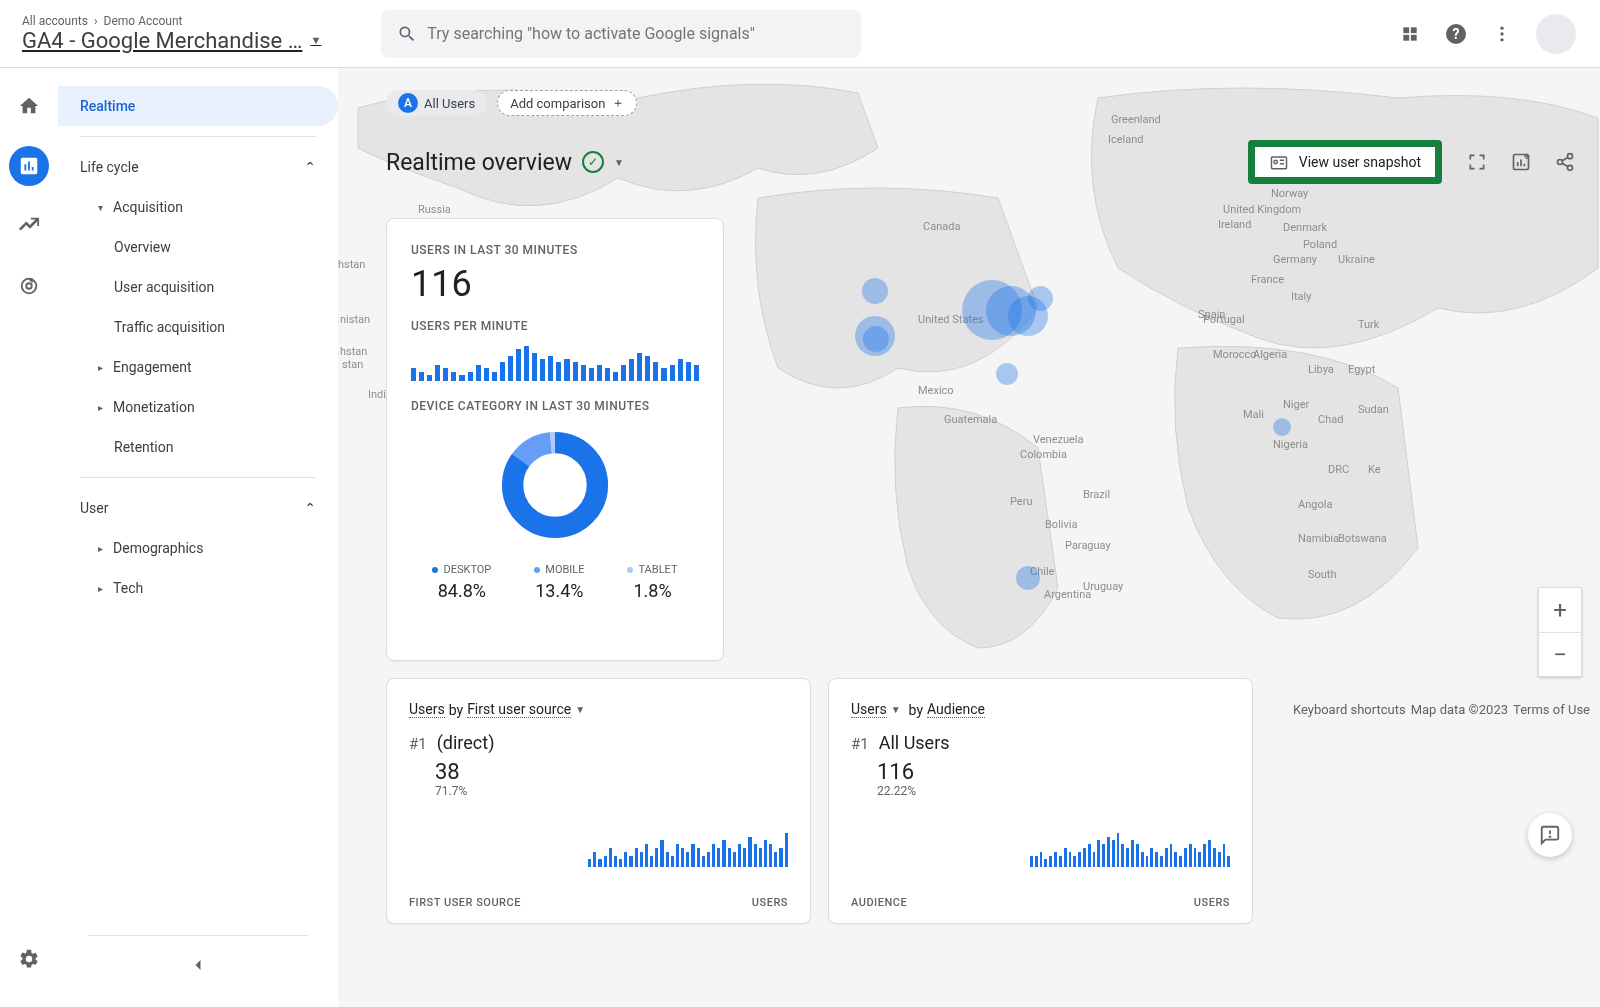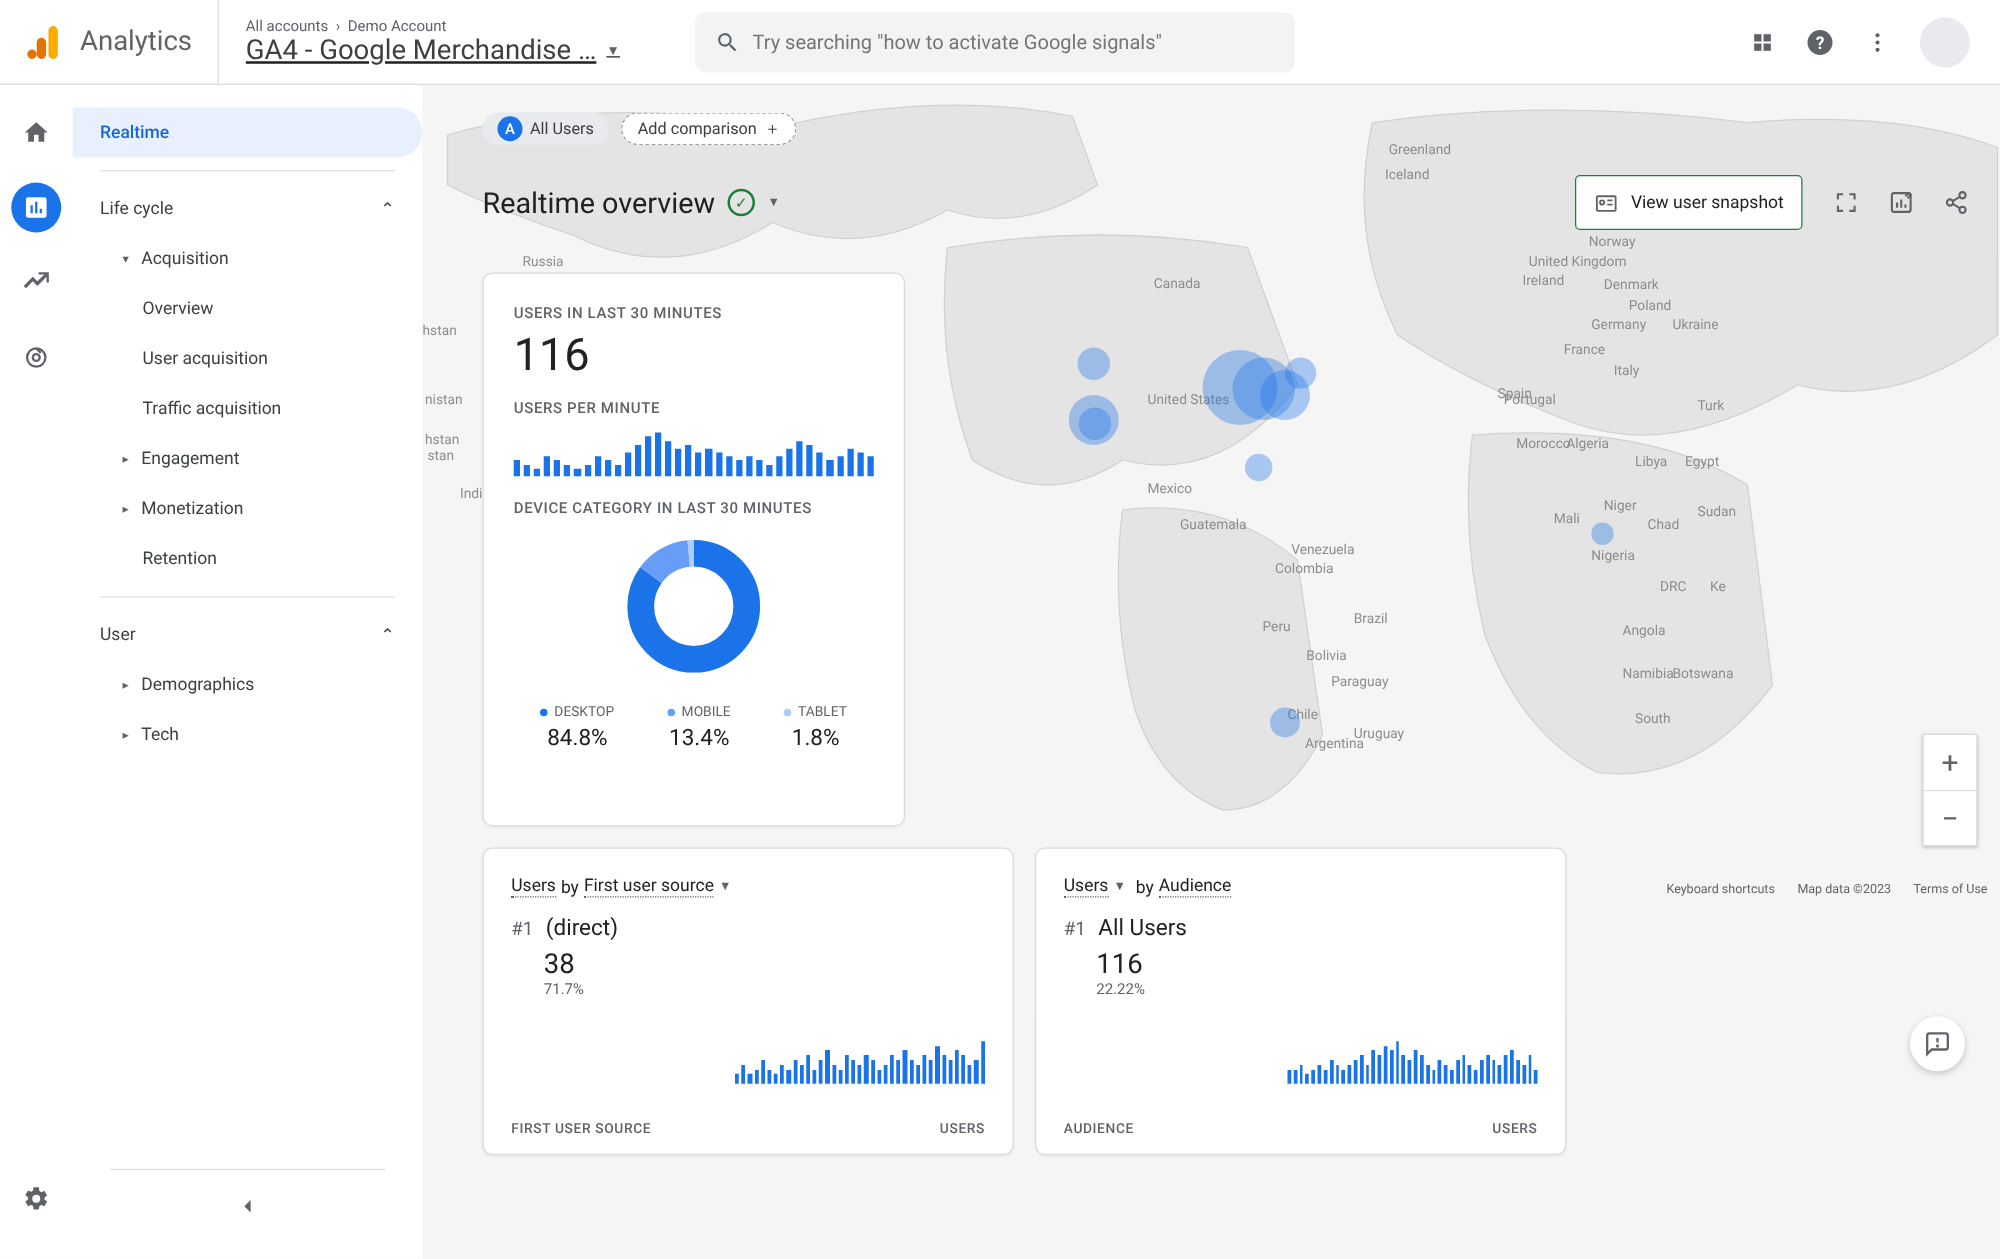--- a/index.html
+++ b/index.html
@@ -52,21 +52,21 @@
 .chip { display: flex; align-items: center; height: 26px; border-radius: 13px; padding: 0 12px; font-size: 13px; gap: 6px; }
 .chip.primary { background: #e8eaed; color: #3c4043; }
 .chip.primary .badge { width: 20px; height: 20px; border-radius: 50%; background: #1a73e8; color: #fff; font-size: 12px; display:flex; align-items:center; justify-content:center; font-weight:500; }
 .chip.add { background: #fff; border: 1px dashed #9aa0a6; color: #3c4043; cursor: pointer; }
 
 
 .title-row { position: absolute; top: 72px; left: 48px; right: 0; display: flex; align-items: center; }
 .page-title { font-size: 23px; color: #202124; }
 .verify { width: 22px; height: 22px; margin-left: 10px; border: 2px solid #188038; border-radius: 50%; display:flex; align-items:center; justify-content:center; color:#188038; font-size:12px; }
 .title-dd { margin-left: 10px; color: #5f6368; font-size: 10px; }
-.view-snap { margin-left: auto; display: flex; align-items: center; gap: 10px; background: #fff; border: 1px solid #15803d; height: 44px; padding: 0 14px; border-radius: 4px; cursor: pointer; font-size: 14px; }
+.view-snap { margin-left: auto; display: flex; align-items: center; gap: 10px; background: #fff; border: 7px solid #15803d; height: 44px; padding: 0 14px; border-radius: 4px; cursor: pointer; font-size: 14px; }
 .title-icons { display: flex; gap: 22px; margin: 0 24px; }
 .ti { width: 22px; height: 22px; color: #5f6368; cursor: pointer; display:flex; align-items:center; justify-content:center; }
 
 
 .card { position: absolute; background: #fff; border: 1px solid #dadce0; border-radius: 8px; box-shadow: 0 1px 2px rgba(0,0,0,0.05); }
 .card1 { top: 150px; left: 48px; width: 338px; height: 443px; padding: 24px; }
 .card-subtitle { font-size: 12px; letter-spacing: 0.5px; color: #5f6368; font-weight: 500; }
 .big-number { font-size: 36px; font-weight: 400; margin: 6px 0 14px; }
 .spark-row { display: flex; align-items: flex-end; height: 38px; gap: 3px; margin: 10px 0 18px; }
 .spark-bar { flex: 1; background: #1a73e8; }
@@ -87,35 +87,27 @@
 .sub-metric .v { font-size: 22px; }
 .sub-metric .p { font-size: 12px; color: #5f6368; }
 .mini-spark { position: absolute; right: 22px; bottom: 56px; width: 200px; height: 38px; display: flex; align-items: flex-end; gap: 2px; }
 .mini-spark .sb { flex: 1; background: #1a73e8; }
 .card-footer { position: absolute; bottom: 14px; left: 22px; right: 22px; display: flex; justify-content: space-between; font-size: 11px; letter-spacing: 0.5px; color: #5f6368; font-weight: 500; }
 
 
 .map-zoom { position: absolute; right: 18px; bottom: 330px; width: 44px; background: #fff; border: 1px solid #dadce0; border-radius: 2px; box-shadow: 0 1px 3px rgba(0,0,0,0.2); }
 .map-zoom div { height: 44px; display: flex; align-items: center; justify-content: center; font-size: 24px; color: #5f6368; cursor: pointer; }
 .map-zoom div + div { border-top: 1px solid #e0e0e0; }
-.map-attrib { position: absolute; right: 10px; bottom: 290px; font-size: 10px; color: #5f6368; display: flex; gap: 18px; }
+.map-attrib { position: absolute; right: 10px; bottom: 290px; font-size: 13px; color: #5f6368; display: flex; gap: 5px; }
 .fab { position: absolute; right: 28px; bottom: 150px; width: 44px; height: 44px; border-radius: 50%; background: #fff; box-shadow: 0 2px 6px rgba(0,0,0,0.2); display: flex; align-items: center; justify-content: center; cursor: pointer; }
 </style>
 </head>
 <body>
 
 <div class="header">
-  <div class="logo-section">
-    <svg class="ga-logo" viewBox="0 0 32 32">
-      <rect x="20" y="2" width="8" height="28" rx="4" fill="#f9ab00"></rect>
-      <rect x="10" y="12" width="8" height="18" rx="4" fill="#e37400"></rect>
-      <circle cx="6" cy="26" r="4" fill="#e37400"></circle>
-    </svg>
-    <span class="logo-text">Analytics</span>
-  </div>
   <div class="account-section">
     <div class="breadcrumb">
       <span>All accounts</span>
       <span>›</span>
       <span>Demo Account</span>
     </div>
     <div class="property-row">
       <span class="property-name">GA4 - Google Merchandise …</span>
       <span style="color:#5f6368;font-size:11px;">▼</span>
     </div>

